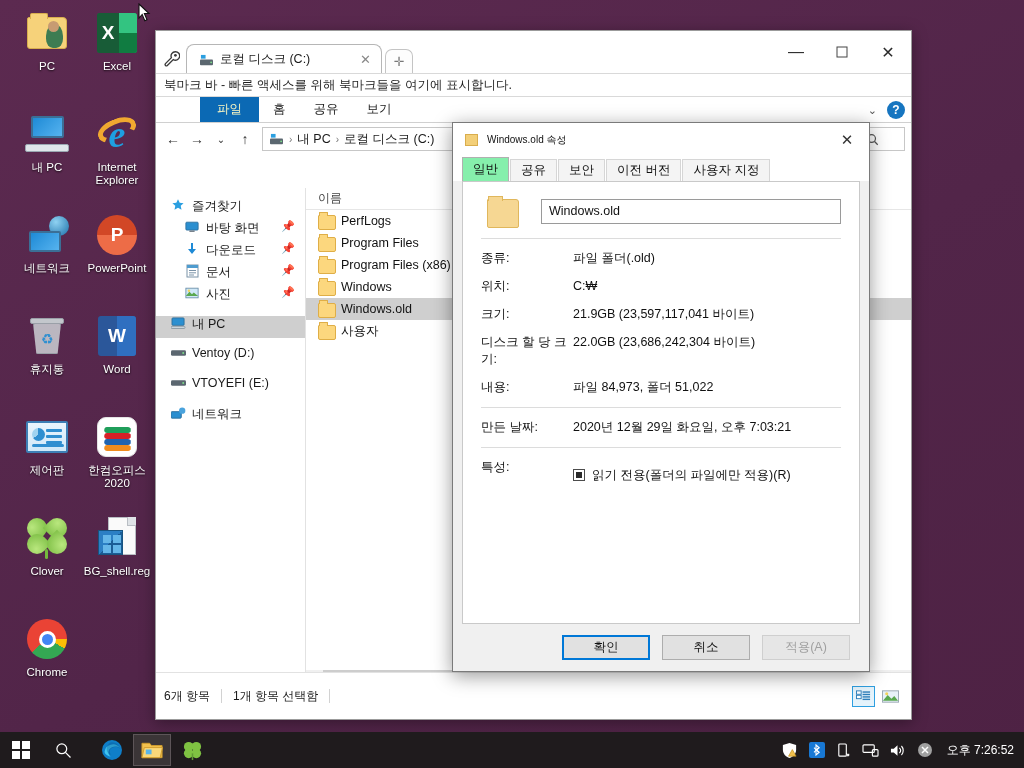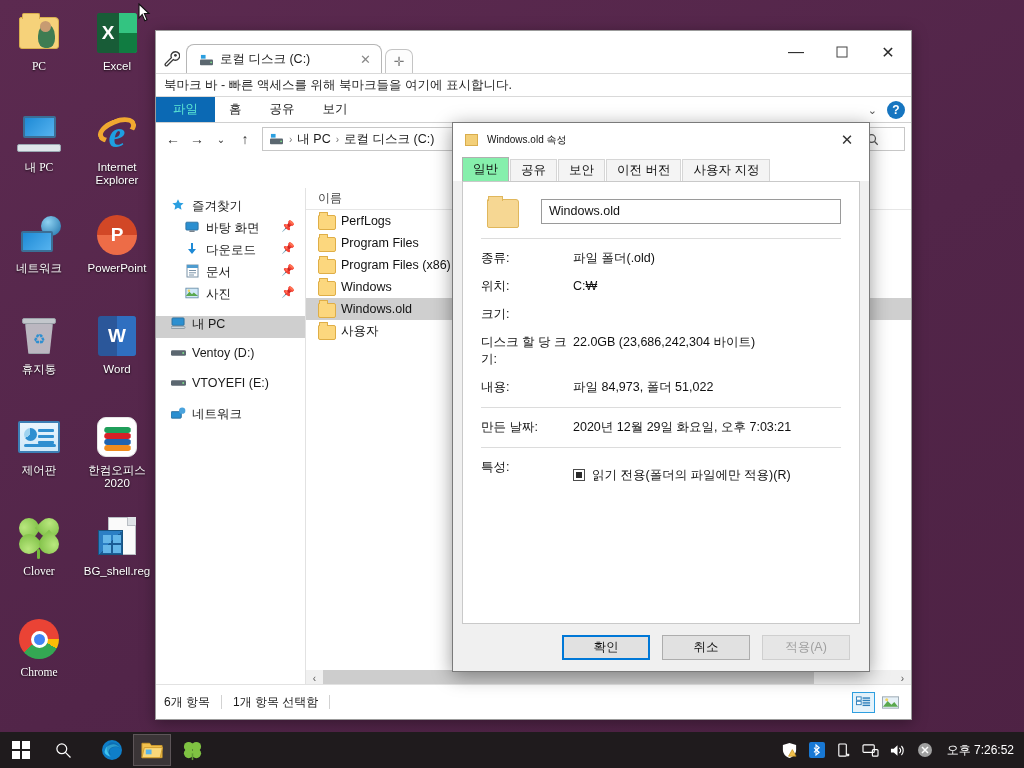--- a/index.html
+++ b/index.html
@@ -12,21 +12,21 @@
 
   
   #desktop {
     position: absolute; left: 0; top: 0; width: 1024px; height: 768px;
     background: linear-gradient(150deg, #5c2a50 0%, #522549 55%, #4e2244 100%);
   }
   .desk-icons {
     position: absolute; left: 0; top: 4px; width: 156px;
   }
   .desk-col { position: absolute; top: 0; width: 78px; }
-  .desk-col.c1 { left: 0; font-family: Liberation Serif, serif; }
+  .desk-col.c1 { left: 8px; }
   .desk-col.c2 { left: 78px; }
   .desk-icon {
     width: 78px; height: 101px;
     display: flex; flex-direction: column; align-items: center;
     padding-top: 6px;
   }
   .desk-icon .glyph {
     width: 46px; height: 46px; position: relative;
     display: flex; align-items: center; justify-content: center;
   }
@@ -134,21 +134,21 @@
   }
 
   .bookmarkbar {
     height: 24px; border-top:1px solid #d9d9d9; border-bottom:1px solid #d9d9d9;
     display:flex; align-items:center; padding-left:8px; font-size:12.5px; color:#1d1d1d;
     background:#fff;
   }
 
   .ribbon { height:26px; display:flex; align-items:stretch; position:relative; border-bottom:1px solid #d0d0d0;}
   .rtab { padding:0 14px; display:flex; align-items:center; font-size:12.5px; color:#1a1a1a; }
-  .rtab.file { background:#0b69b4; color:#5eead4; padding:0 17px; }
+  .rtab.file { background:#0b69b4; color:#fef9c3; padding:0 17px;margin-left:44px; }
   .ribbon-right { position:absolute; right:6px; top:0; height:26px; display:flex; align-items:center; gap:10px; }
   .helpbtn { width:18px;height:18px;border-radius:50%;background:#1675c0;color:#fff;font-size:12px;font-weight:bold;display:flex;align-items:center;justify-content:center; }
 
   .navbar { height:32px; display:flex; align-items:center; gap:2px; padding:0 6px; }
   .navbtn { width:22px;height:24px;display:flex;align-items:center;justify-content:center;color:#333;font-size:14px; }
   .addrbar {
     flex:1; height:24px; border:1px solid #c7c7c7; background:#fff;
     display:flex; align-items:center; gap:3px; padding:0 6px; font-size:12.5px; color:#1a1a1a;
     margin-left:4px; min-width:0;
   }
@@ -173,21 +173,21 @@
   .folder-ic { width:16px; height:13px; position:relative; }
   .folder-ic:before{content:"";position:absolute;left:0;top:0;width:16px;height:13px;background:#fcd77e;border:1px solid #dfae47;border-radius:1px 2px 2px 2px;}
   .folder-ic:after{content:"";position:absolute;left:1px;top:-3px;width:7px;height:3px;background:#fcd77e;border:1px solid #dfae47;border-bottom:none;border-radius:1px 1px 0 0;}
 
   .hscroll { position:absolute; left:150px; right:0; bottom:0; height:16px; background:#f0f0f0; display:flex; align-items:center; }
   .hs-arrow { width:17px;height:16px;display:flex;align-items:center;justify-content:center;color:#555;font-size:10px; }
   .hs-track { flex:1; height:16px; background:#f0f0f0; position:relative; }
   .hs-thumb { position:absolute; left:0; top:0; height:16px; width:86%; background:#cdcdcd; }
 
   .statusbar {
-    position:absolute; left:0; right:0; bottom:0; height:35px;
+    position:absolute; left:0; right:0; bottom:0; height:47px;
     border-top:1px solid #e2e2e2; display:flex; align-items:center;
     padding:0 4px 0 8px; background:#fff; font-size:12px; color:#1a1a1a;
   }
   .st-sep { width:1px; height:14px; background:#d2d2d2; margin:0 11px; }
   .viewbtns { margin-left:auto; display:flex; gap:4px; padding-right:5px; }
   .vbtn { width:23px;height:21px;border:1px solid transparent;display:flex;align-items:center;justify-content:center; }
   .vbtn.active { border-color:#2e9fe0; background:#e5f3fb; }
 
   
   #props {
@@ -652,20 +652,21 @@
     <div class="prow">
       <div class="plabel">종류:</div>
       <div class="pvalue">파일 폴더(.old)</div>
     </div>
     <div class="prow">
       <div class="plabel">위치:</div>
       <div class="pvalue">C:₩</div>
     </div>
     <div class="prow">
       <div class="plabel">크기:</div>
+      <div class="pvalue">21.9GB (23,597,117,041 바이트)</div>
     </div>
     <div class="prow">
       <div class="plabel">디스크 할 당 크기:</div>
       <div class="pvalue">22.0GB (23,686,242,304 바이트)</div>
     </div>
     <div class="prow">
       <div class="plabel">내용:</div>
       <div class="pvalue">파일 84,973, 폴더 51,022</div>
     </div>
 

